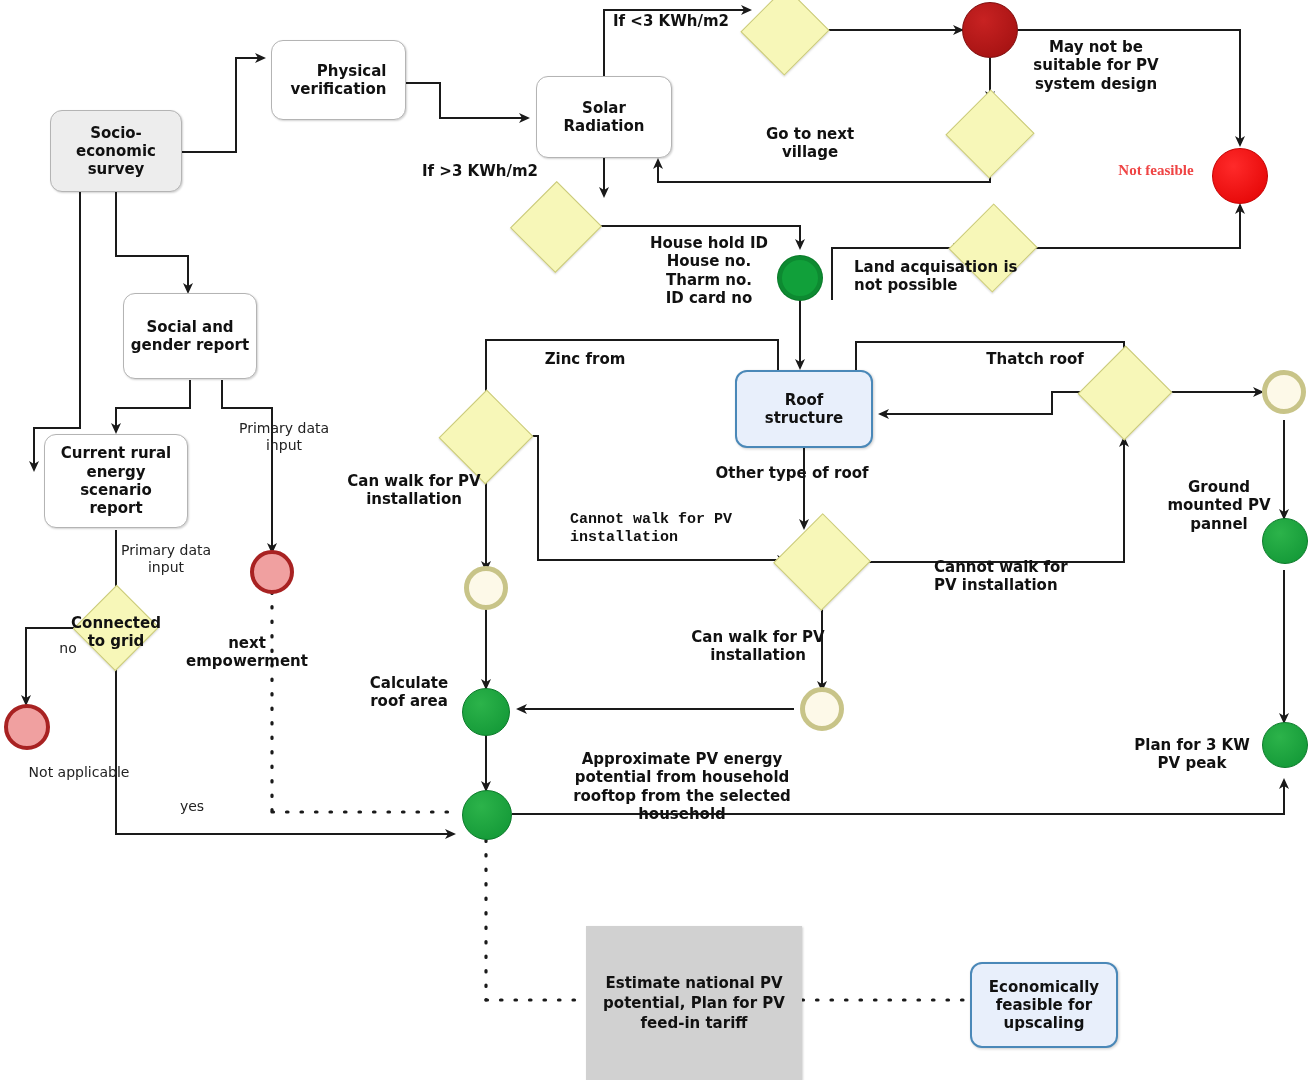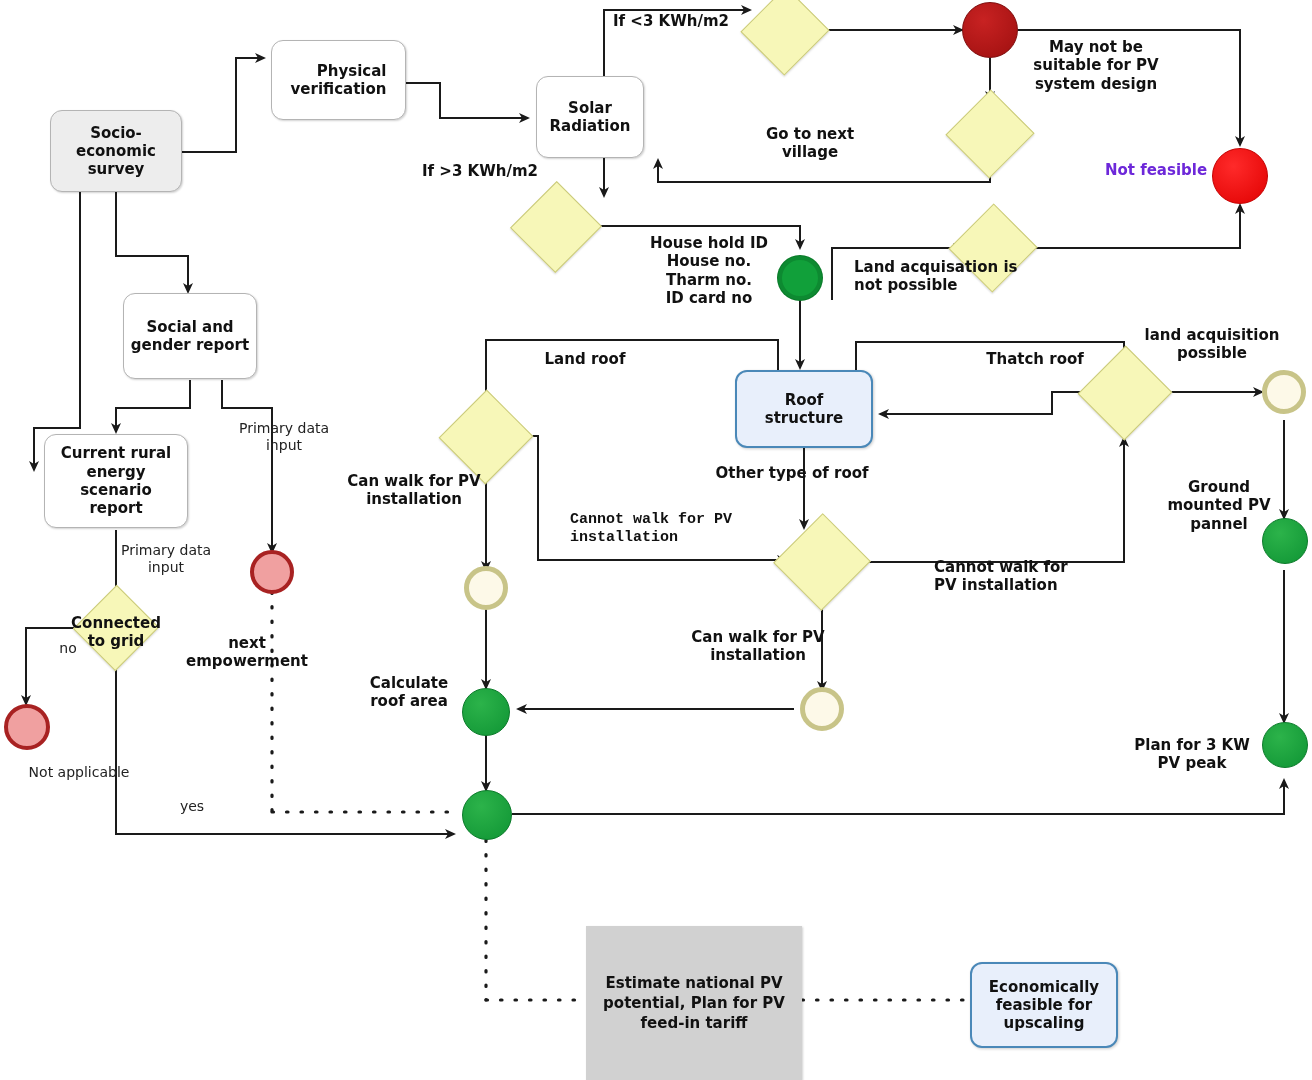--- a/index.html
+++ b/index.html
@@ -35,21 +35,21 @@
   .circ{border-radius:50%;}
   .circ.darkred{background:radial-gradient(circle at 38% 32%,#c82222,#9e0f0f);border:1px solid #7d0c0c;}
   .circ.brightred{background:radial-gradient(circle at 38% 32%,#ff2a2a,#e00000);border:1px solid #c40000;}
   .circ.pinkring{background:#f0a0a0;border:4px solid #a82222;}
   .circ.green{background:radial-gradient(circle at 38% 32%,#2cb34a,#0f9434);border:1.5px solid #0a7a29;}
   .circ.greenring{background:#11a03a;border:4px solid #0d8a31;box-shadow:0 0 0 1px #0a7a29;}
   .circ.creamring{background:#fdf9e8;border:5px solid #c8c488;}
 
   .lbl{position:absolute;font-weight:bold;font-size:15px;color:#111;line-height:1.22;text-align:center;}
   .lbl.thin{font-weight:normal;font-size:14px;color:#222;}
-  .lbl.red{color:#6d28d9;font-weight:bold;}
+  .lbl.red{color:#ef4444;font-weight:bold;font-family:Liberation Serif, serif;}
   .lbl.left{text-align:left;}
 </style>
 </head>
 <body>
 
 <div id="stage">
 
   <svg id="wires" viewBox="0 0 1312 1080">
     <defs>
       <marker id="ah" markerWidth="12" markerHeight="12" refX="9" refY="5" orient="auto" markerUnits="userSpaceOnUse">
@@ -138,21 +138,21 @@
     <span style="white-space:pre-line">Socio-
 economic
 survey</span>
   </div>
 
   <div class="node rbox white" style="left:271px;top:40px;width:135px;height:80px;text-align:right;">
     <span style="white-space:pre-line">Physical
 verification</span>
   </div>
 
-  <div class="node rbox white" style="left:536px;top:76px;width:108px;height:82px;">
+  <div class="node rbox white" style="left:536px;top:76px;width:136px;height:82px;">
     <span style="white-space:pre-line">Solar
 Radiation</span>
   </div>
 
   <div class="node rbox white" style="left:123px;top:293px;width:134px;height:86px;">
     <span style="white-space:pre-line">Social and
 gender report</span>
   </div>
 
   <div class="node rbox white" style="left:44px;top:434px;width:144px;height:94px;">
@@ -223,42 +223,44 @@
   <div class="lbl" style="left:744px;top:125px;width:132px;white-space:pre-line;">Go to next
 village</div>
   <div class="lbl red" style="left:1104px;top:161px;width:104px;">Not feasible</div>
   <div class="lbl left" style="left:854px;top:258px;width:170px;white-space:pre-line;">Land acquisation is
 not  possible</div>
   <div class="lbl" style="left:638px;top:234px;width:142px;white-space:pre-line;">House hold ID
 House no.
 Tharm no.
 ID card no</div>
 
-  <div class="lbl" style="left:520px;top:350px;width:130px;">Land roof</div>
+  <div class="lbl" style="left:520px;top:350px;width:130px;">Zinc from</div>
   <div class="lbl" style="left:940px;top:350px;width:190px;">Thatch roof</div>
-  <div class="lbl" style="left:1134px;top:326px;width:156px;white-space:pre-line;">land acquisition
-possible</div>
   <div class="lbl" style="left:708px;top:464px;width:168px;">Other type of roof</div>
 
   <div class="lbl" style="left:344px;top:472px;width:140px;white-space:pre-line;">Can walk for PV
 installation</div>
   <div class="lbl left" style="left:570px;top:511px;width:176px;white-space:pre-line;font-family:Liberation Mono, monospace;">Cannot walk for PV
 installation</div>
   <div class="lbl" style="left:678px;top:628px;width:160px;white-space:pre-line;">Can walk for PV
 installation</div>
   <div class="lbl left" style="left:934px;top:558px;width:160px;white-space:pre-line;">Cannot walk for
 PV installation</div>
 
   <div class="lbl" style="left:1152px;top:478px;width:134px;white-space:pre-line;">Ground
 mounted PV
 pannel</div>
   <div class="lbl" style="left:1126px;top:736px;width:132px;white-space:pre-line;">Plan for  3 KW
 PV peak</div>
   <div class="lbl" style="left:356px;top:674px;width:106px;white-space:pre-line;">Calculate
 roof  area</div>
+  <div class="lbl" style="left:572px;top:750px;width:220px;white-space:pre-line;">Approximate PV energy
+potential from household
+rooftop from the selected
+household</div>
 
   <div class="lbl thin" style="left:224px;top:420px;width:120px;white-space:pre-line;">Primary data
 input</div>
   <div class="lbl thin" style="left:106px;top:542px;width:120px;white-space:pre-line;">Primary data
 input</div>
   <div class="lbl" style="left:62px;top:614px;width:108px;white-space:pre-line;">Connected
 to grid</div>
   <div class="lbl thin" style="left:48px;top:640px;width:40px;">no</div>
   <div class="lbl thin" style="left:168px;top:798px;width:48px;">yes</div>
   <div class="lbl thin" style="left:0px;top:764px;width:132px;padding-left:13px;">Not applicable</div>

